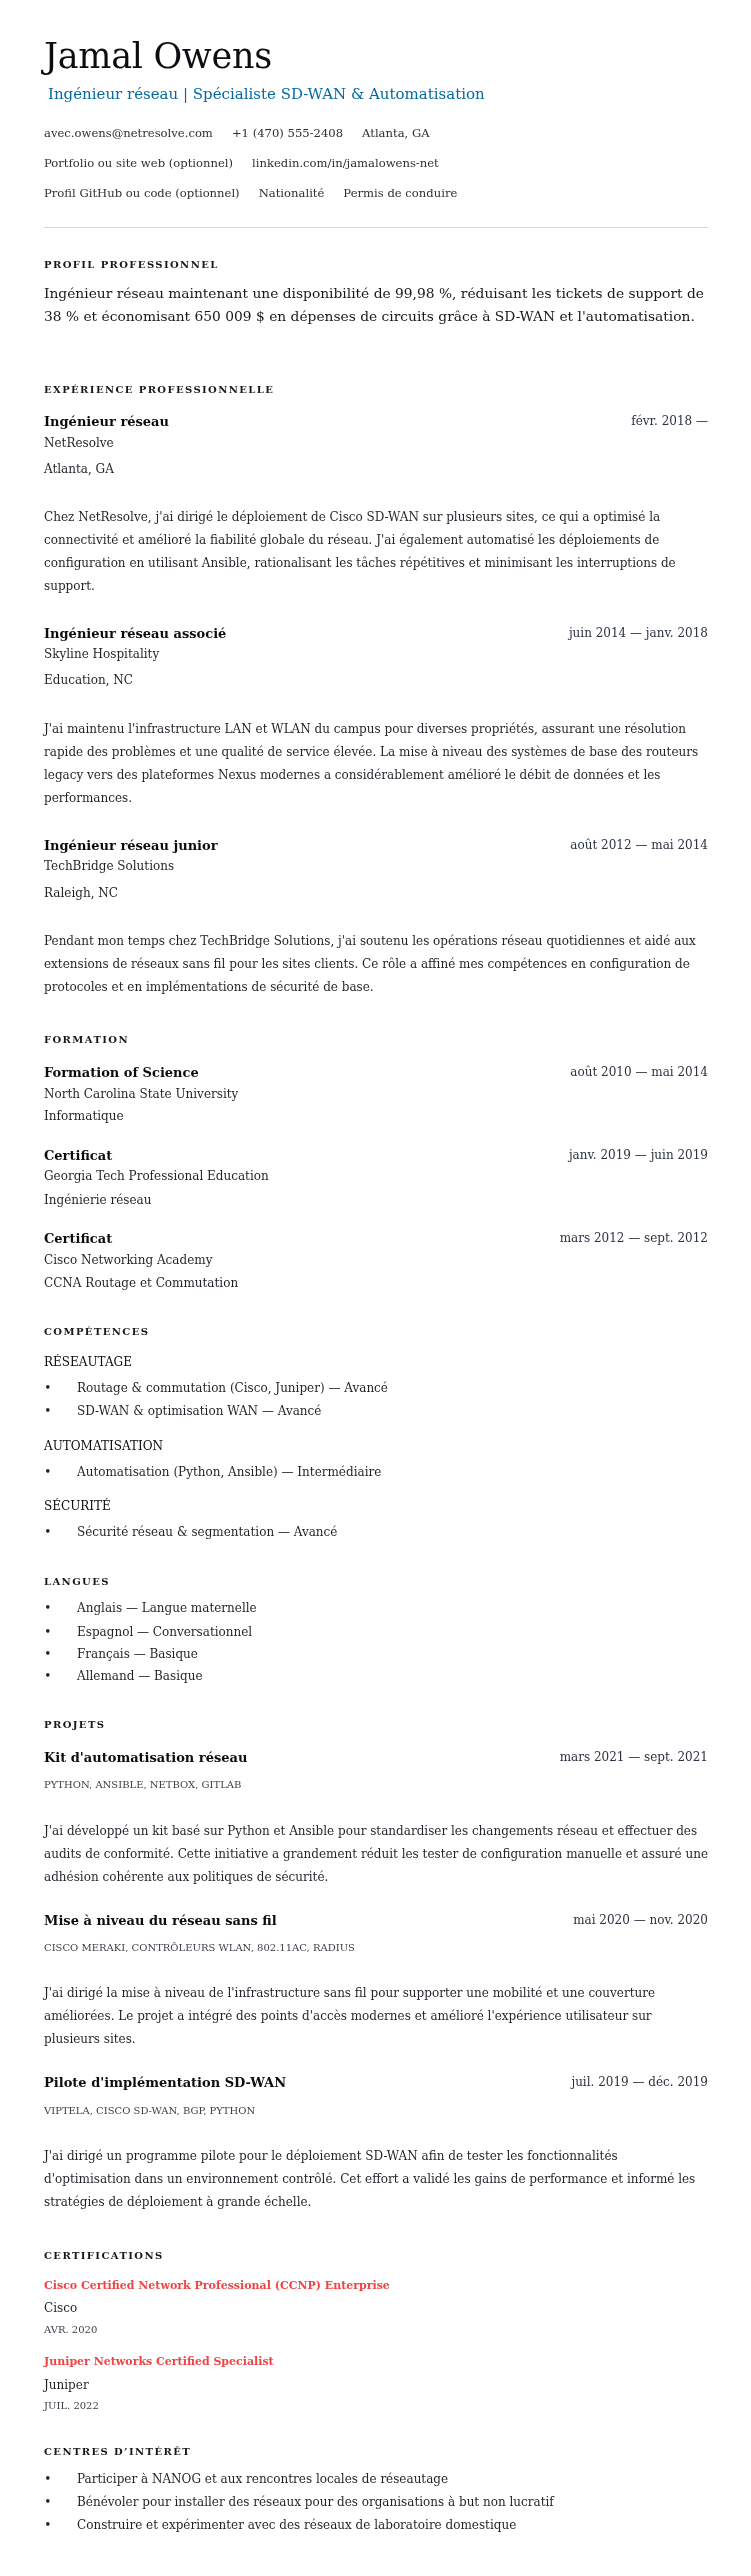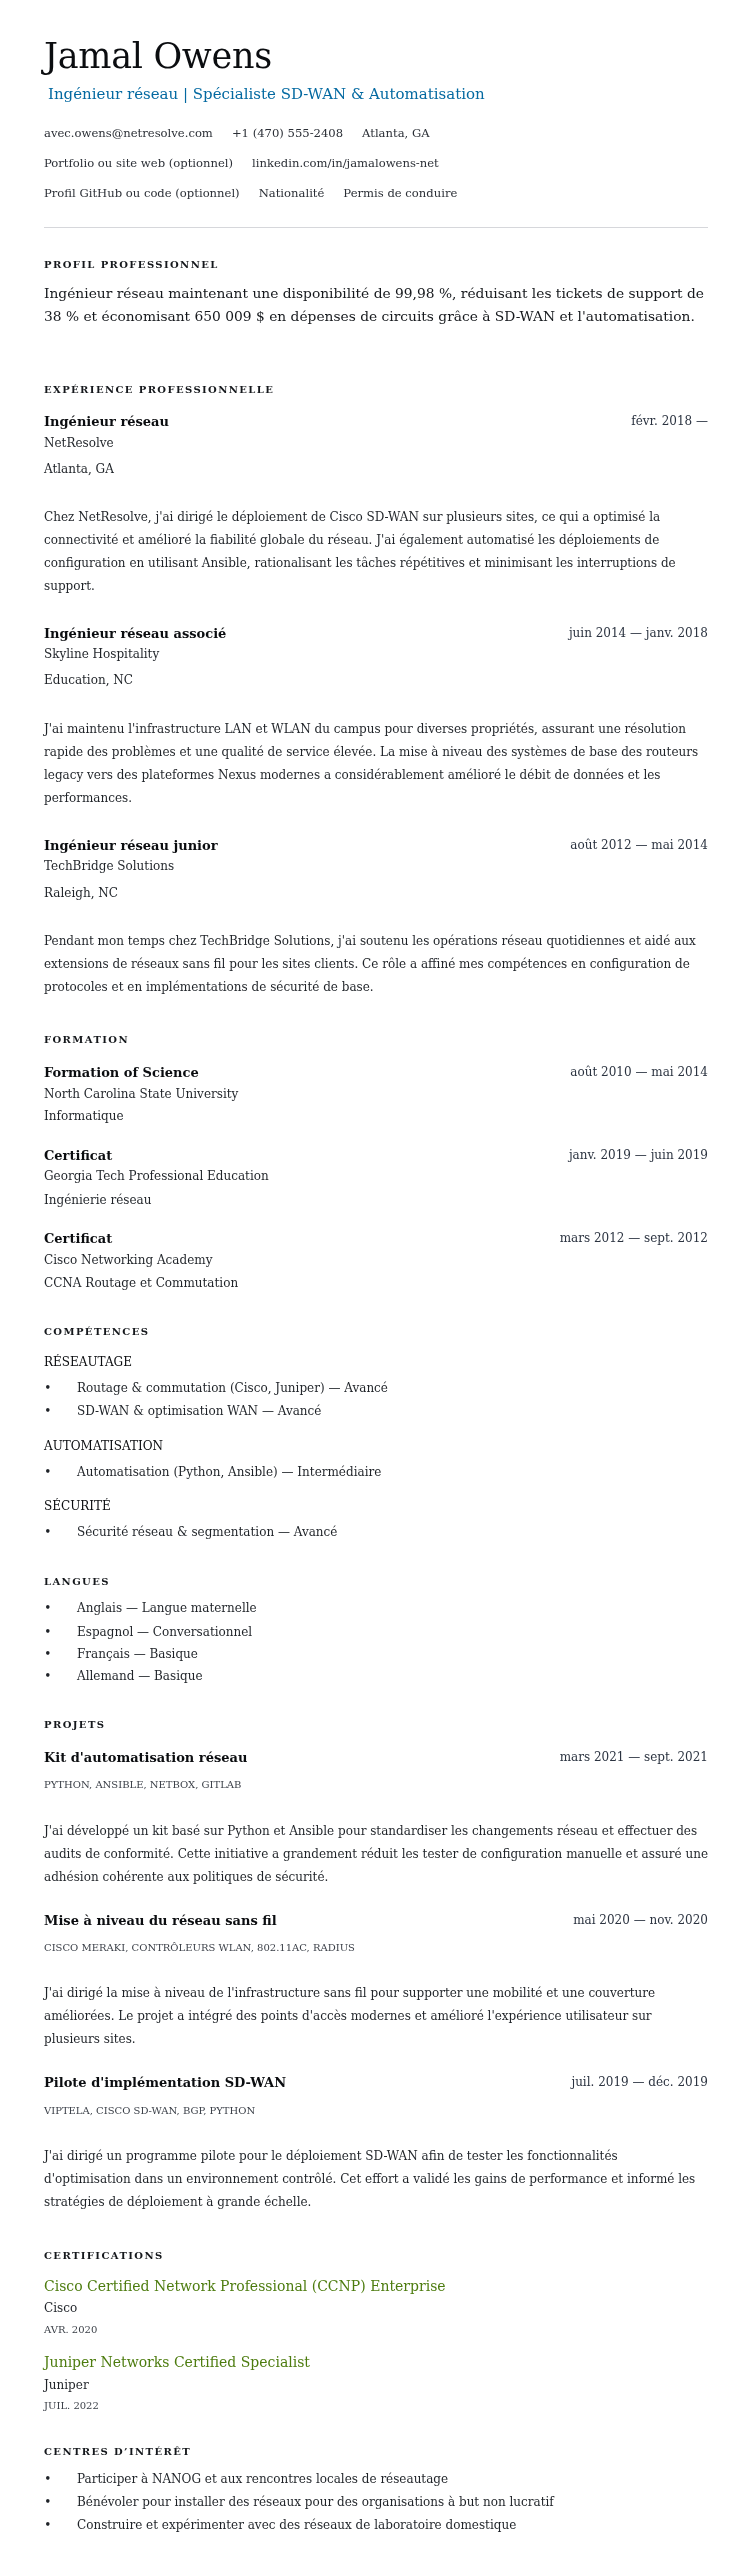--- a/index.html
+++ b/index.html
@@ -27,21 +27,21 @@
   .entry-date { position: absolute; right: 0; font-size: 12px; color: #2b3340; line-height: 16.3px; white-space: nowrap; text-align: right; }
   .entry-sub { position: absolute; left: 0; font-size: 12px; color: #1f2328; line-height: 16.3px; white-space: nowrap; }
   .entry-desc { position: absolute; left: 0; width: 664px; font-size: 12px; line-height: 23px; color: #1f2328; }
   .tags { position: absolute; left: 0; font-size: 10px; color: #3a3f47; line-height: 13.8px; text-transform: uppercase; white-space: nowrap; }
 
   .skill-cat { position: absolute; left: 0; font-size: 12px; font-weight: normal; color: #0b0d10; line-height: 16.3px; text-transform: uppercase; white-space: nowrap; }
   .bullet { position: absolute; left: 0; font-size: 12px; line-height: 16.3px; color: #1f2328; white-space: nowrap; }
   .bullet .dot { position: absolute; left: 0; top: 0; width: 7.5px; text-align: center; }
   .bullet .txt { position: absolute; left: 17px; top: 0; margin-left: 16px; }
 
-  .cert-name { position: absolute; left: 0; font-size: 14px; font-weight: normal; color: #4d7c0f; line-height: 16.3px; white-space: nowrap; }
+  .cert-name { position: absolute; left: 0; font-size: 11px; font-weight: bold; color: #ef4444; line-height: 16.3px; white-space: nowrap; }
   .cert-issuer { position: absolute; left: 0; font-size: 12px; color: #1f2328; line-height: 16.3px; white-space: nowrap; }
   .cert-date { position: absolute; left: 0; font-size: 10px; color: #3a3f47; line-height: 13.8px; text-transform: uppercase; white-space: nowrap; }
 </style>
 </head>
 <body>
 
 <div class="page">
 
   <h1 class="name">Jamal Owens</h1>
   <div class="headline">Ingénieur réseau | Spécialiste SD-WAN &amp; Automatisation</div>

